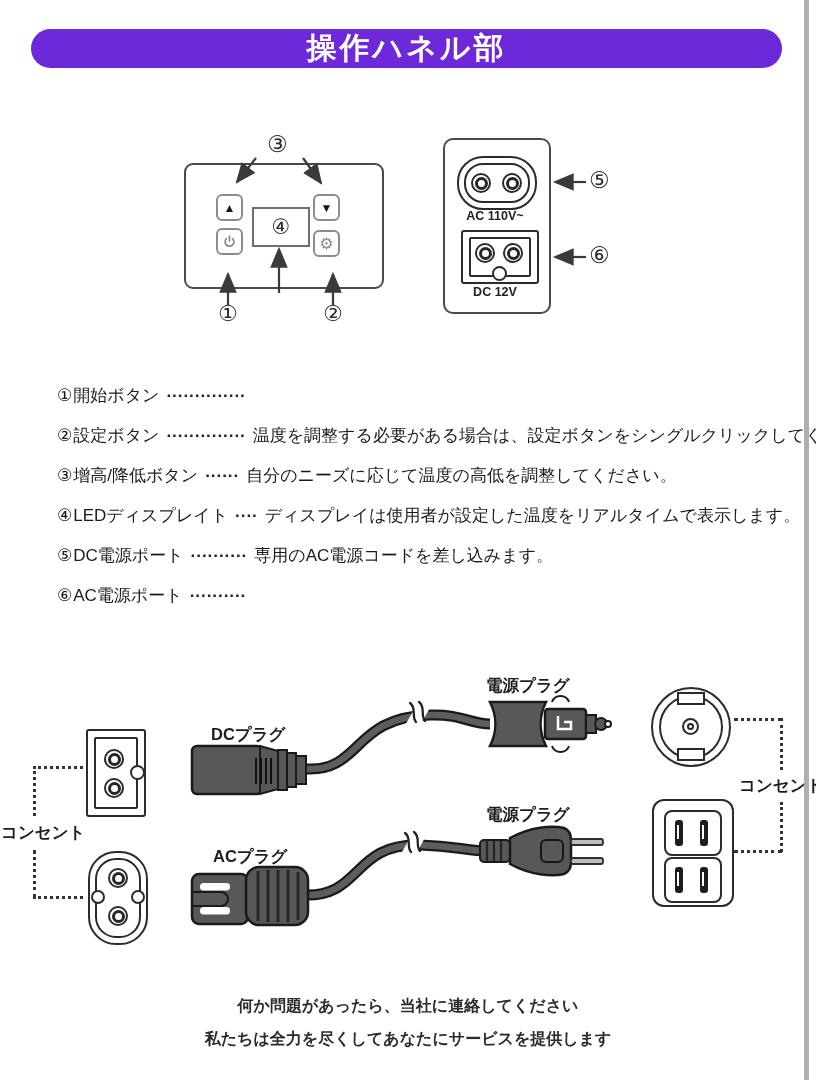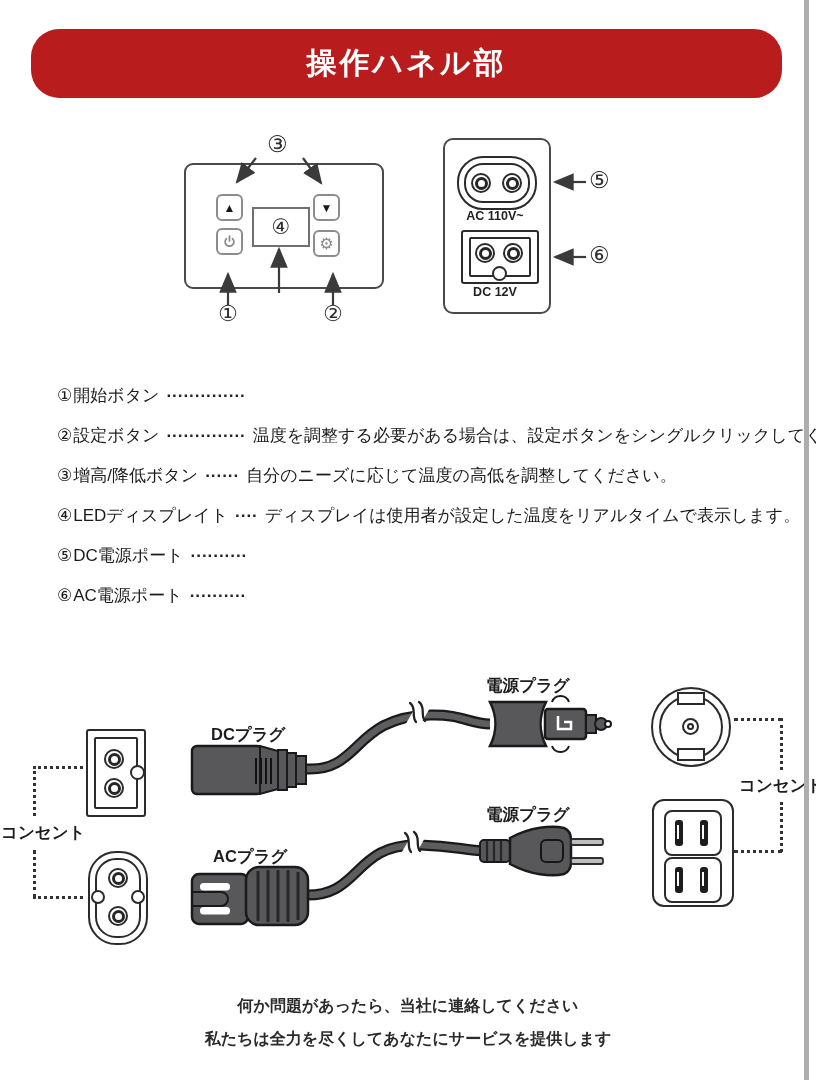--- a/index.html
+++ b/index.html
@@ -1,20 +1,20 @@
 <!DOCTYPE html>
 <html><head>
 <meta charset="utf-8">
 <style>
   html,body{margin:0;padding:0;}
   body{width:816px;height:1080px;background:#ffffff;position:relative;overflow:hidden;
        font-family:"Liberation Sans","DejaVu Sans",sans-serif;color:#1b1b1b;}
   .abs{position:absolute;}
   
-  .banner{left:31px;top:29px;width:751px;height:69px;background:#b91c1c;border-radius:28px;
+  .banner{left:31px;top:29px;width:751px;height:39px;background:#6d28d9;border-radius:28px;
           display:flex;align-items:center;justify-content:center;}
   .banner span{color:#fff;font-size:30px;font-weight:bold;letter-spacing:3px;}
   
   .panel{left:184px;top:163px;width:196px;height:122px;border:2px solid #4a4a4a;border-radius:9px;}
   .pbtn{width:23px;height:23px;border:2px solid #8c8c8c;border-radius:6px;
         display:flex;align-items:center;justify-content:center;background:#fff;}
   .tri{font-size:12px;color:#161616;line-height:1;}
   .gear{font-size:16px;color:#8a8a8a;line-height:1;font-family:"DejaVu Sans",sans-serif;}
   .disp{left:252px;top:207px;width:54px;height:36px;border:2px solid #6f6f6f;background:#fff;
         display:flex;align-items:center;justify-content:center;}
@@ -137,20 +137,21 @@
 <div class="abs lg-row" style="top:504px;">
   <span class="lg-num">④</span>
   <span>LEDディスプレイト</span>
   <span class="lg-leader">····</span>
   <span class="lg-desc">ディスプレイは使用者が設定した温度をリアルタイムで表示します。</span>
 </div>
 <div class="abs lg-row" style="top:544px;">
   <span class="lg-num">⑤</span>
   <span>DC電源ポート</span>
   <span class="lg-leader">··········</span>
+  <span class="lg-desc">専用のAC電源コードを差し込みます。</span>
 </div>
 <div class="abs lg-row" style="top:584px;">
   <span class="lg-num">⑥</span>
   <span>AC電源ポート</span>
   <span class="lg-leader">··········</span>
 </div>
 
 <svg class="abs" style="left:0;top:660px;" width="816" height="320" viewBox="0 660 816 320">
 
   <path d="M306,769 C362,772 352,717 430,715 C462,714 470,724 490,724" fill="none" stroke="#1a1a1a" stroke-width="11"></path>

